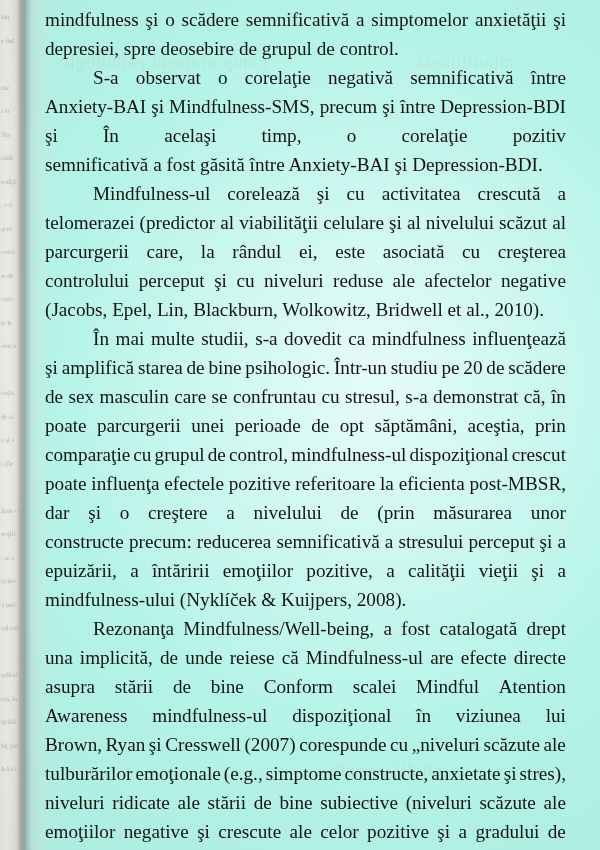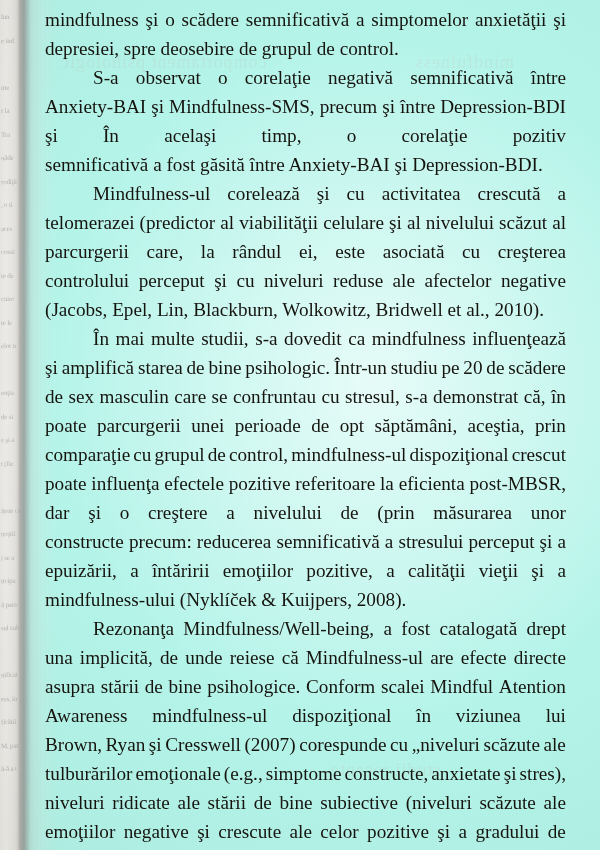--- a/index.html
+++ b/index.html
@@ -402,21 +402,20 @@
         <span>Mindfulness-ul</span>
         <span>are</span>
         <span>efecte</span>
         <span>directe</span>
       </div>
       <div class="line just">
         <span>asupra</span>
         <span>stării</span>
         <span>de</span>
         <span>bine</span>
-        <span>psihologice.</span>
         <span>Conform</span>
         <span>scalei</span>
         <span>Mindful</span>
         <span>Atention</span>
       </div>
       <div class="line just">
         <span>Awareness</span>
         <span>mindfulness-ul</span>
         <span>dispoziţional</span>
         <span>în</span>

